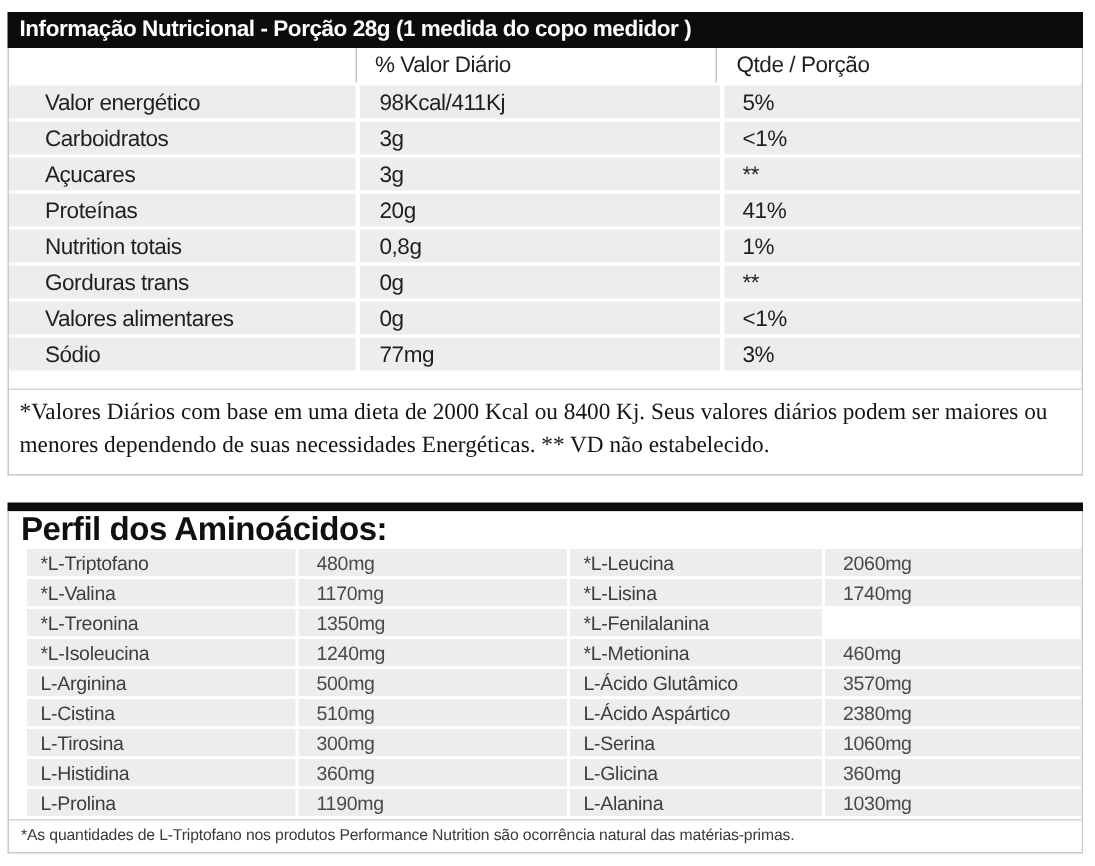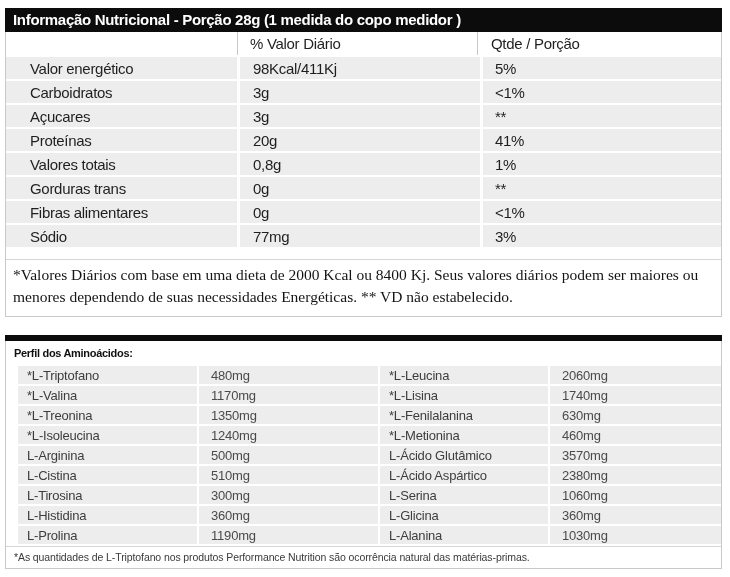--- a/index.html
+++ b/index.html
@@ -78,21 +78,21 @@
   .atable{
     border:1px solid var(--border-gray);
     border-top:none;
     background:#fff;
   }
   .atitle{
     background:#fff;
     height:23px;
     display:flex;align-items:center;
     padding-left:8px;
-    font-size:11px;font-weight:700;letter-spacing:-0.3px;
+    font-size:22px;font-weight:700;letter-spacing:-0.3px;
     color:#101010;
     text-align:center;
   }
   .arow{
     display:grid;
     grid-template-columns:179px 179px 168px auto;
     column-gap:2px;
     margin-top:2px;
     margin-left:12px;
   }
@@ -145,31 +145,31 @@
       <div class="ncell">Açucares</div>
       <div class="ncell qty">3g</div>
       <div class="ncell dv">**</div>
     </div>
     <div class="nrow data">
       <div class="ncell">Proteínas</div>
       <div class="ncell qty">20g</div>
       <div class="ncell dv">41%</div>
     </div>
     <div class="nrow data">
-      <div class="ncell">Valores totais</div>
+      <div class="ncell">Nutrition totais</div>
       <div class="ncell qty">0,8g</div>
       <div class="ncell dv">1%</div>
     </div>
     <div class="nrow data">
       <div class="ncell">Gorduras trans</div>
       <div class="ncell qty">0g</div>
       <div class="ncell dv">**</div>
     </div>
     <div class="nrow data">
-      <div class="ncell">Fibras alimentares</div>
+      <div class="ncell">Valores alimentares</div>
       <div class="ncell qty">0g</div>
       <div class="ncell dv">&lt;1%</div>
     </div>
     <div class="nrow data">
       <div class="ncell">Sódio</div>
       <div class="ncell qty">77mg</div>
       <div class="ncell dv">3%</div>
     </div>
 
     <div class="nfoot">*Valores Diários com base em uma dieta de 2000 Kcal ou 8400 Kj. Seus valores diários podem ser maiores ou menores dependendo de suas necessidades Energéticas. ** VD não estabelecido.</div>
@@ -189,21 +189,20 @@
       <div class="arow">
         <div class="acell">*L-Valina</div>
         <div class="acell val">1170mg</div>
         <div class="acell">*L-Lisina</div>
         <div class="acell val">1740mg</div>
       </div>
       <div class="arow">
         <div class="acell">*L-Treonina</div>
         <div class="acell val">1350mg</div>
         <div class="acell">*L-Fenilalanina</div>
-        <div class="acell val">630mg</div>
       </div>
       <div class="arow">
         <div class="acell">*L-Isoleucina</div>
         <div class="acell val">1240mg</div>
         <div class="acell">*L-Metionina</div>
         <div class="acell val">460mg</div>
       </div>
       <div class="arow">
         <div class="acell">L-Arginina</div>
         <div class="acell val">500mg</div>

